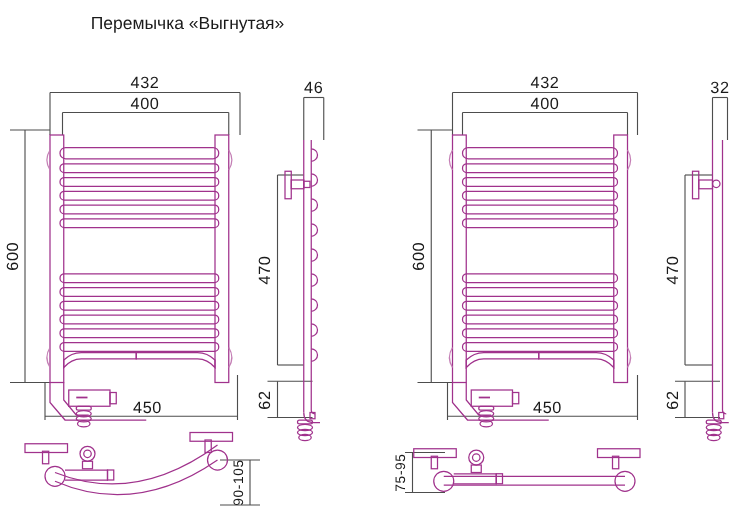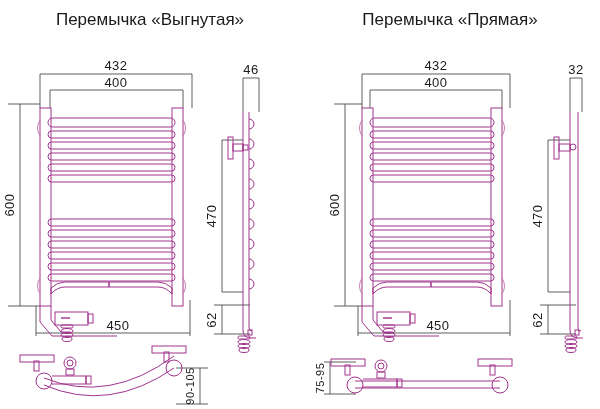--- a/index.html
+++ b/index.html
@@ -1,20 +1,20 @@
 <!DOCTYPE html>
 <html><head>
 <meta charset="utf-8">
 <style>
   html,body{margin:0;padding:0;background:#ffffff;}
   body{width:600px;height:409px;overflow:hidden;
        font-family:"Liberation Sans", sans-serif;}
   #stage{position:relative;width:600px;height:409px;background:#fff;}
   .title{
-    position:absolute;text-align:center;font-size:17px;color:#1a1a1a;
+    position:absolute;text-align:center;font-size:14px;color:#1a1a1a;
     font-family:"Liberation Sans", sans-serif;white-space:nowrap;
   }
   #title-left{left:0;top:10px;width:300px;}
   #title-right{left:300px;top:10px;width:300px;}
   svg{position:absolute;left:0;top:0;}
   .dimtext{
     font-family:"Liberation Sans", sans-serif;
     font-size:13px;fill:#1a1a1a;letter-spacing:0.5px;
   }
   .dimtext-sm{
@@ -22,21 +22,20 @@
     font-size:11px;fill:#1a1a1a;letter-spacing:0.5px;
   }
 </style>
 </head>
 <body>
 
 <div id="stage">
 
   <div class="title" id="title-left">Перемычка «Выгнутая»</div>
 
-  <div class="title" id="title-right">Перемычка «Прямая»</div>
 
   <svg width="600" height="409" viewBox="0 0 600 409">
 
     <defs>
       <g id="rail-rung">
         <rect x="0" y="0" width="100" height="6" rx="3" ry="3" fill="none" stroke="#A0328C" stroke-width="1"></rect>
       </g>
     </defs>
 
     <g>

